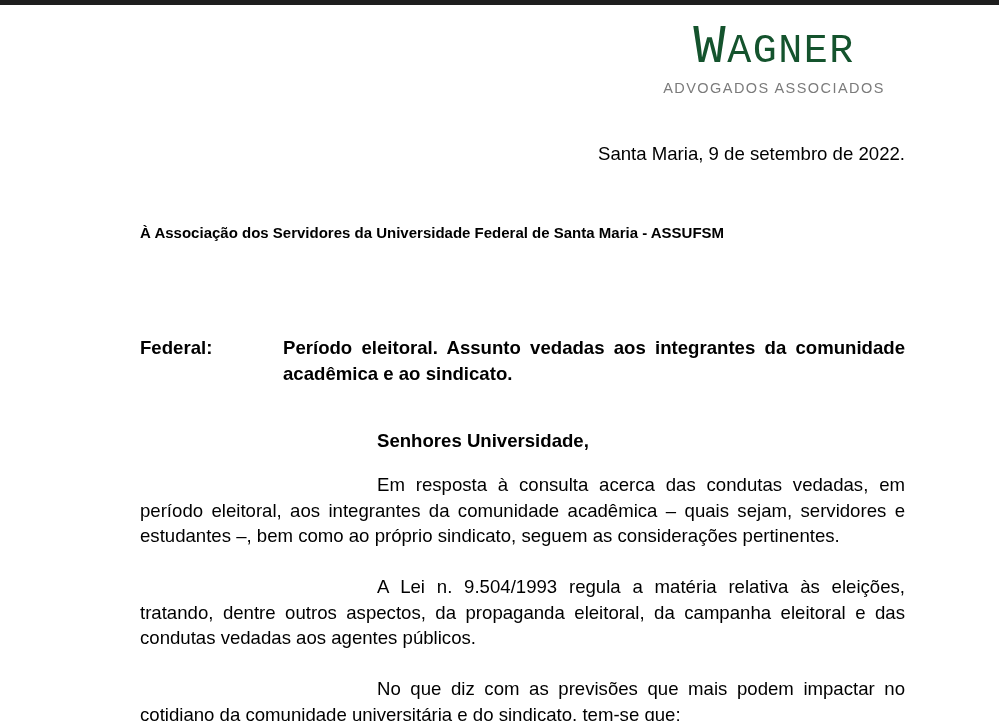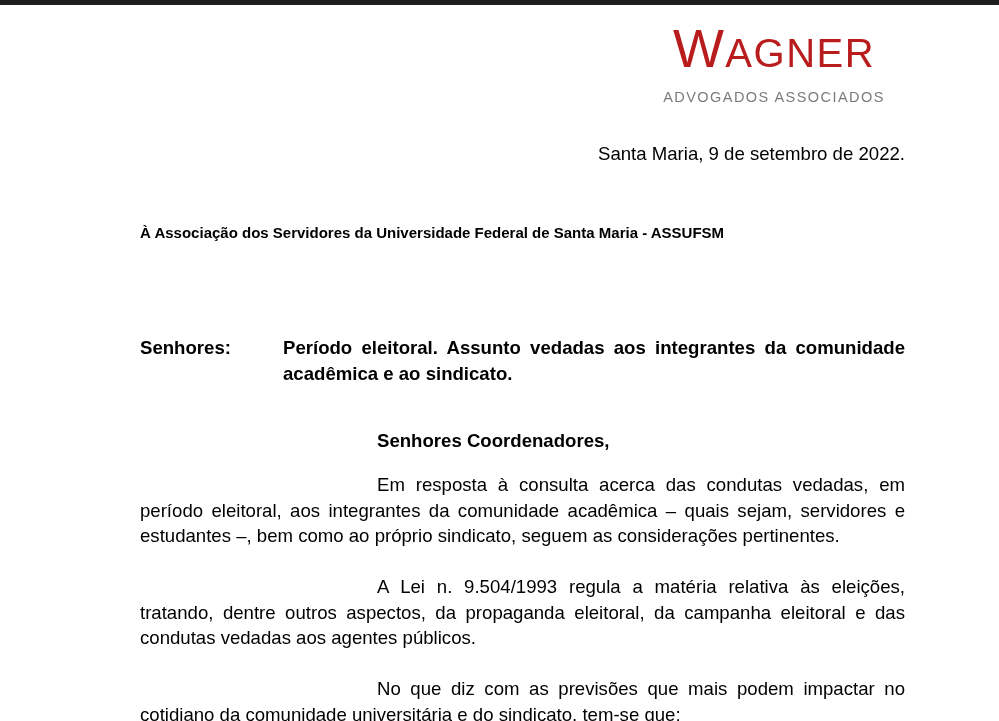--- a/index.html
+++ b/index.html
@@ -49,37 +49,37 @@
 
   
   .letterhead {
     position: absolute;
     top: 16px;
     right: 95px;
     text-align: center;
     width: 260px;
   }
   .logo-wordmark {
-    font-family: Liberation Sans, sans-serif;
-    color: #b91c1c;
+    font-family: Liberation Mono, monospace;
+    color: #14532d;
     font-size: 47px;
     line-height: 1.0;
     letter-spacing: 1.5px;
     white-space: nowrap;
     display: block;
   }
   .logo-wordmark .cap-lead {
     font-size: 54px;
   }
   .logo-wordmark .cap-rest {
     font-size: 40px;
   }
   .logo-subtitle {
     display: block;
-    margin-top: 14px;
+    margin-top: 5px;
     font-family: "Liberation Sans", sans-serif;
     color: #7b7b7b;
     font-size: 14.5px;
     letter-spacing: 1.45px;
     white-space: nowrap;
   }
 
   
   .doc-body {
     position: absolute;
@@ -175,25 +175,25 @@
       <span class="logo-subtitle">ADVOGADOS ASSOCIADOS</span>
     </div>
 
     <div class="doc-body">
 
       <div class="date-line">Santa Maria, 9 de setembro de 2022.</div>
 
       <div class="addressee">À Associação dos Servidores da Universidade Federal de Santa Maria - ASSUFSM</div>
 
       <div class="subject-block">
-        <div class="subject-label">Senhores:</div>
+        <div class="subject-label">Federal:</div>
         <div class="subject-text">Período eleitoral. Assunto vedadas aos integrantes da comunidade acadêmica e ao sindicato.</div>
       </div>
 
-      <div class="salutation">Senhores Coordenadores,</div>
+      <div class="salutation">Senhores Universidade,</div>
 
       <div class="paragraphs">
         <p class="para">Em resposta à consulta acerca das condutas vedadas, em período eleitoral, aos integrantes da comunidade acadêmica – quais sejam, servidores e estudantes –, bem como ao próprio sindicato, seguem as considerações pertinentes.</p>
         <p class="para">A Lei n. 9.504/1993 regula a matéria relativa às eleições, tratando, dentre outros aspectos, da propaganda eleitoral, da campanha eleitoral e das condutas vedadas aos agentes públicos.</p>
         <p class="para">No que diz com as previsões que mais podem impactar no cotidiano da comunidade universitária e do sindicato, tem-se que:</p>
       </div>
 
     </div>
   </div>
 </div>

